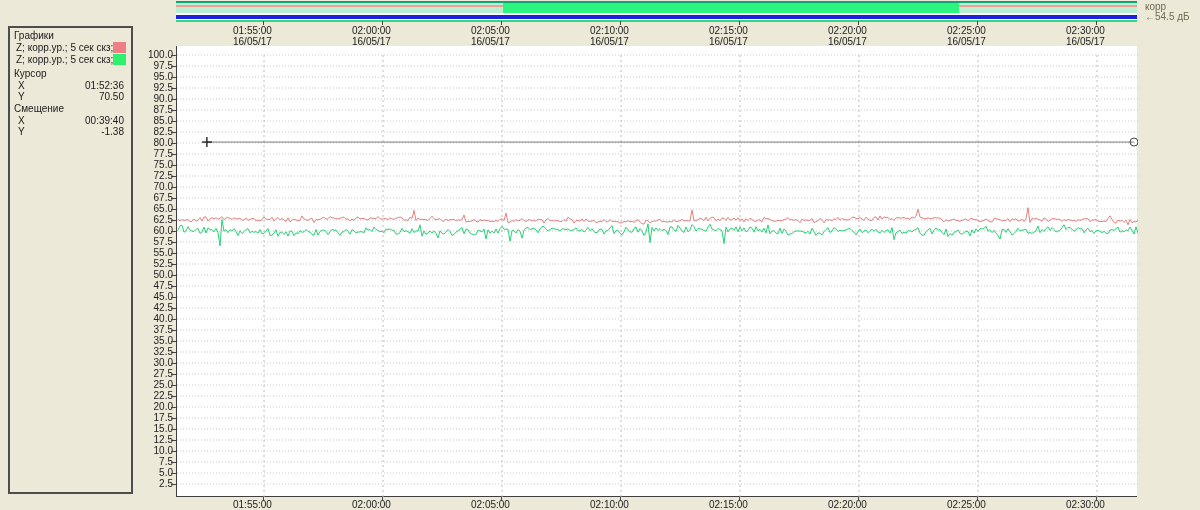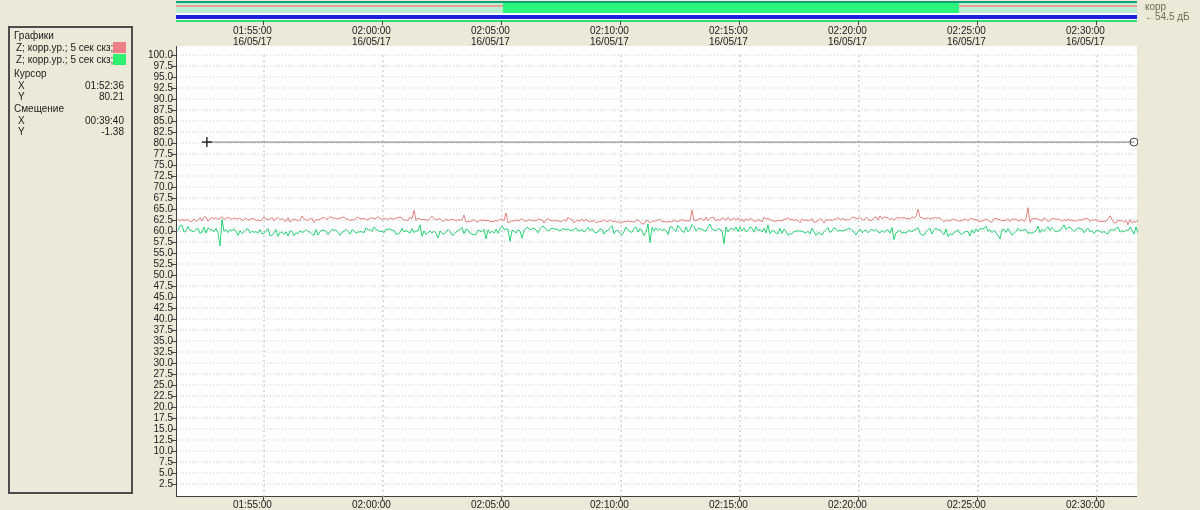--- a/index.html
+++ b/index.html
@@ -56,21 +56,21 @@
     <span class="sw" id="sw1" style="background: rgb(46, 240, 110);"></span>
   </div>
 
   <div class="ptitle" style="top:40px">Курсор</div>
   <div class="kv" style="top:52px">
     <span>X</span>
     <span>01:52:36</span>
   </div>
   <div class="kv" style="top:63px">
     <span>Y</span>
-    <span>80.21</span>
+    <span>70.50</span>
   </div>
 
   <div class="ptitle" style="top:75px">Смещение</div>
   <div class="kv" style="top:87px">
     <span>X</span>
     <span>00:39:40</span>
   </div>
   <div class="kv" style="top:98px">
     <span>Y</span>
     <span>-1.38</span>

